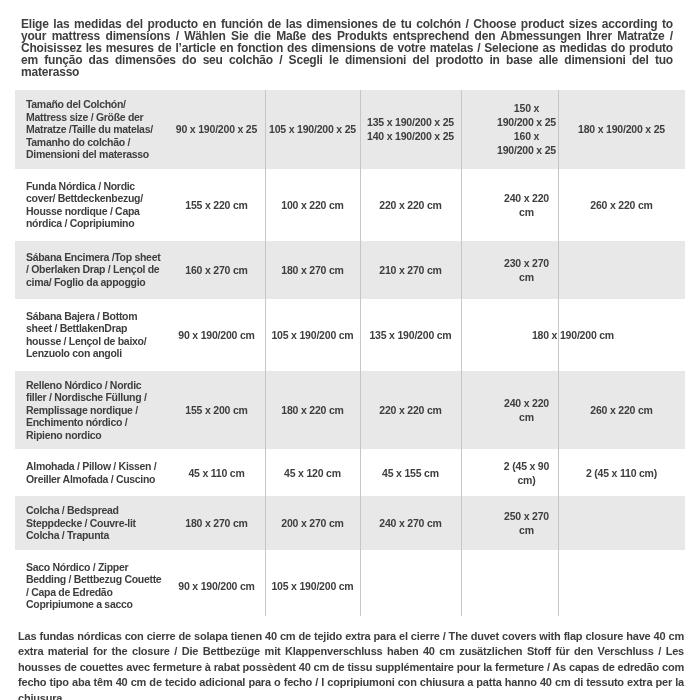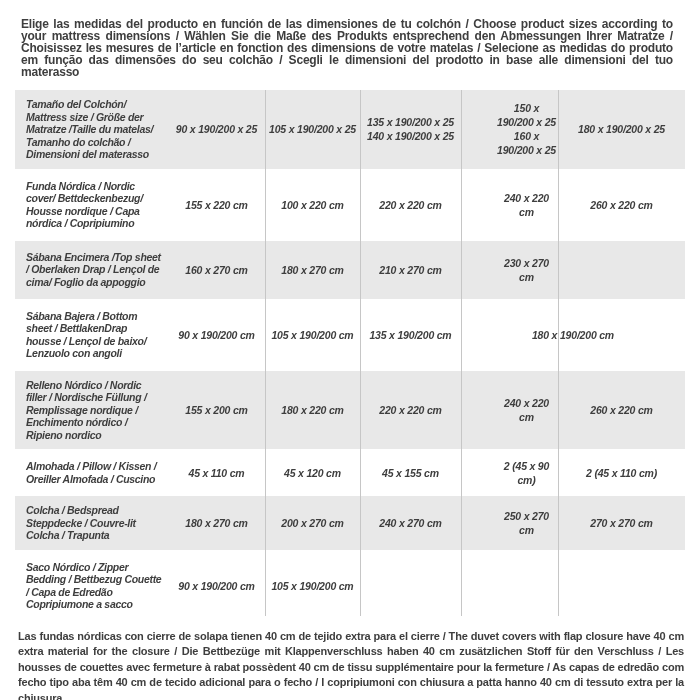--- a/index.html
+++ b/index.html
@@ -34,21 +34,20 @@
   .col-divider.d1 { left: 250px; }
   .col-divider.d2 { left: 345px; }
   .col-divider.d3 { left: 446px; }
   .col-divider.d4 { left: 543px; }
 
   .t-row {
     display: flex;
     align-items: stretch;
     margin-bottom: 3px;
     background: #ffffff;
-    font-style: italic;
   }
   .t-row.shaded { background: #e8e8e8; }
 
   .t-row:nth-child(1) { min-height: 64px; }
   .t-row:nth-child(2) { min-height: 63px; }
   .t-row:nth-child(3) { min-height: 58px; }
   .t-row:nth-child(4) { min-height: 63px; }
   .t-row:nth-child(5) { min-height: 67px; }
   .t-row:nth-child(6) { min-height: 57px; }
   .t-row:nth-child(7) { min-height: 58px; }
@@ -160,21 +159,20 @@
       <div class="size-cell c4">2 (45 x 90 cm)</div>
       <div class="size-cell c5">2 (45 x 110 cm)</div>
     </div>
 
     <div class="t-row shaded">
       <div class="label-cell">Colcha / Bedspread Steppdecke / Couvre-lit Colcha / Trapunta</div>
       <div class="size-cell c1">180 x 270 cm</div>
       <div class="size-cell c2">200 x 270 cm</div>
       <div class="size-cell c3">240 x 270 cm</div>
       <div class="size-cell c4">250 x 270 cm</div>
-      <div class="size-cell c5">270 x 270 cm</div>
     </div>
 
     <div class="t-row">
       <div class="label-cell">Saco Nórdico / Zipper Bedding / Bettbezug Couette  / Capa de Edredão Copripiumone a sacco</div>
       <div class="size-cell c1">90 x 190/200 cm</div>
       <div class="size-cell c2">105 x 190/200 cm</div>
       <div class="size-cell c3"></div>
       <div class="size-cell c4"></div>
       <div class="size-cell c5"></div>
     </div>

